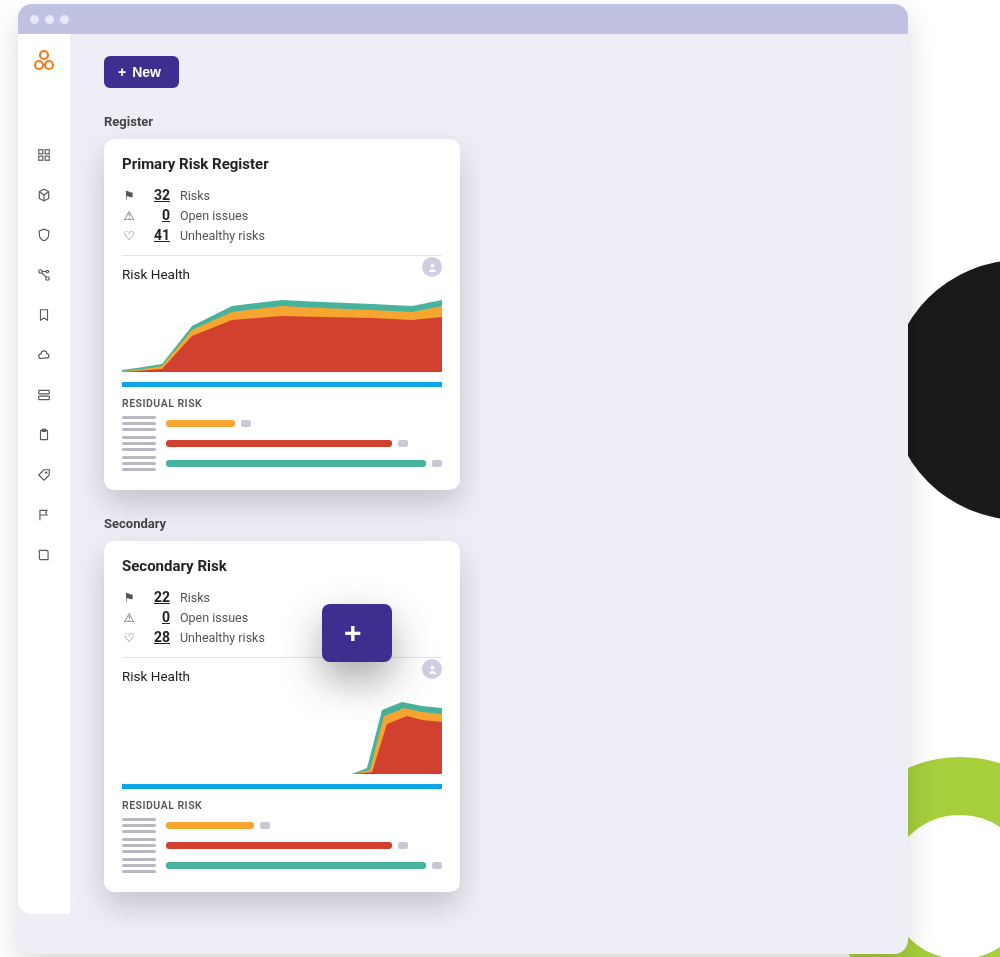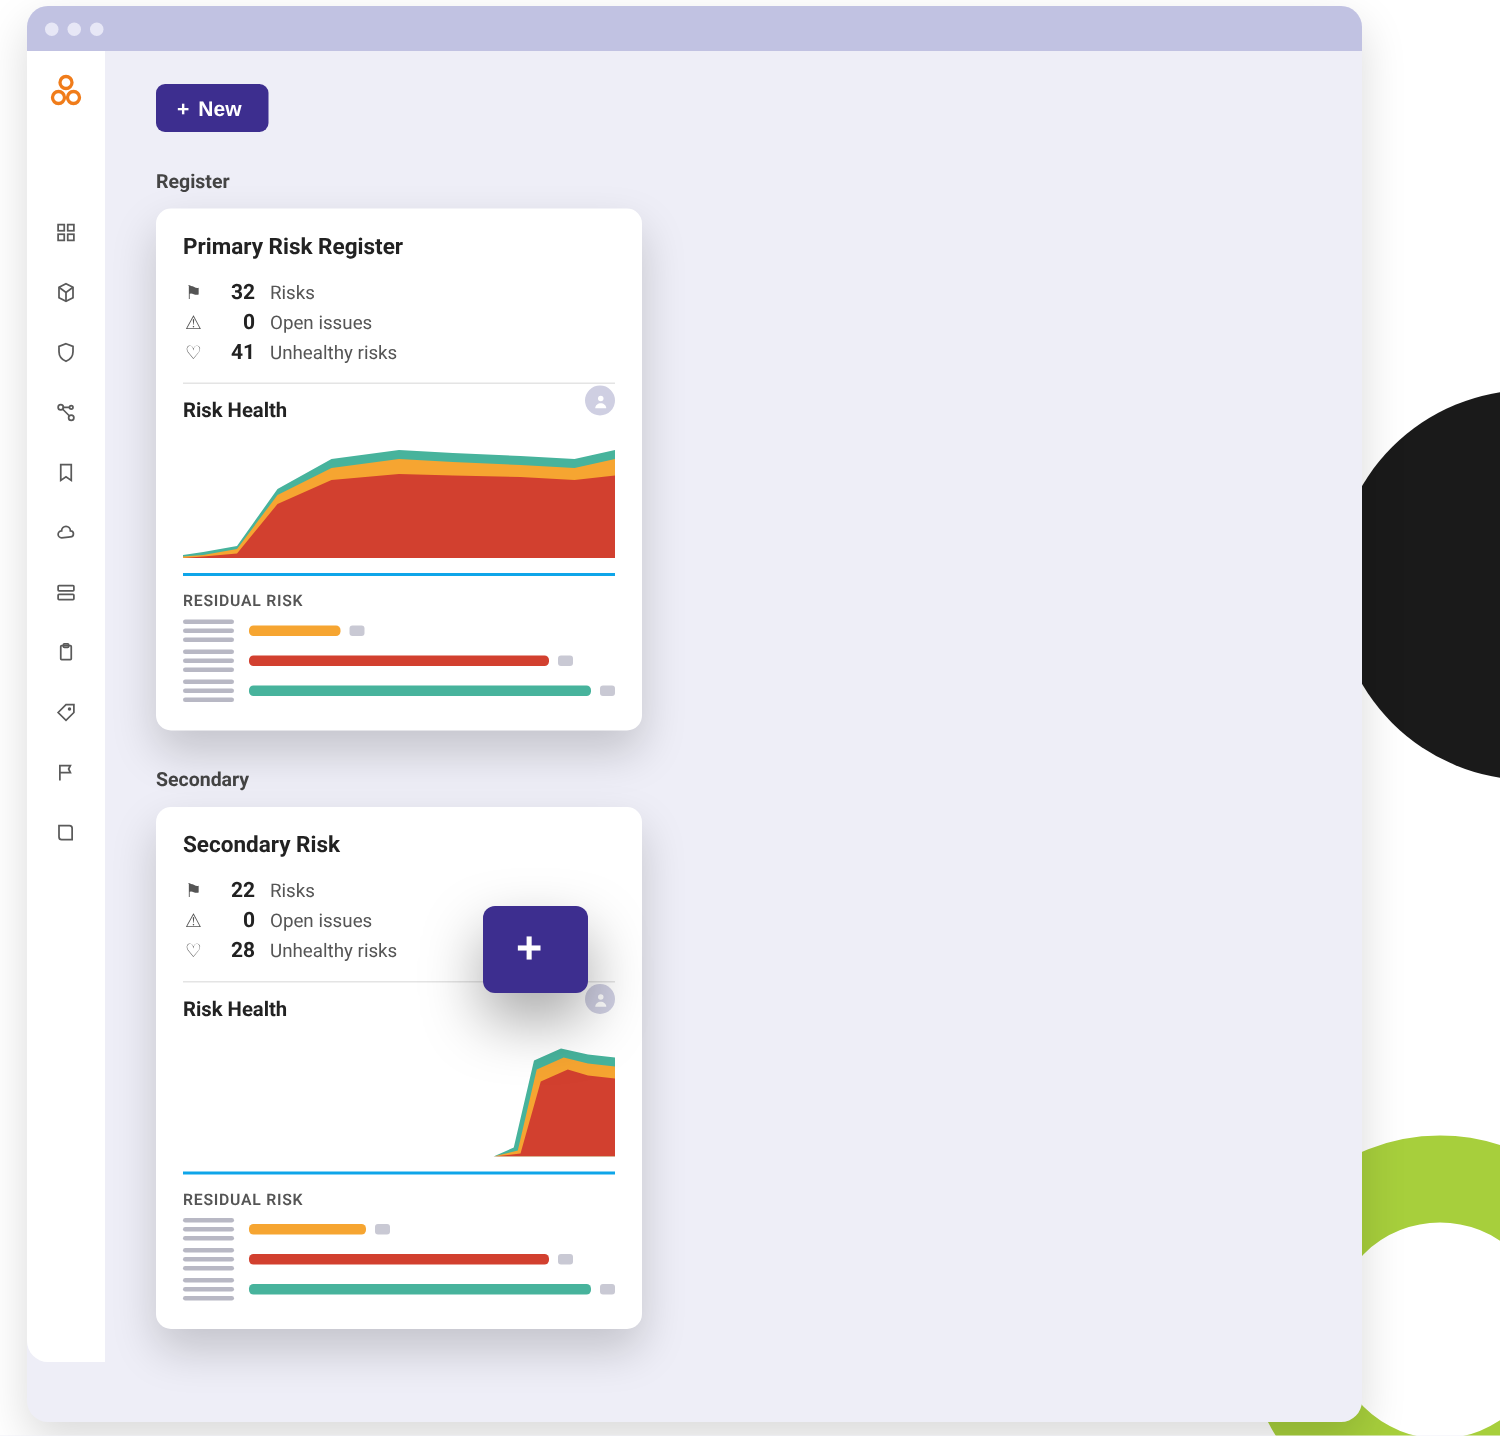--- a/index.html
+++ b/index.html
@@ -120,60 +120,60 @@
     font-size: 13px;
     font-weight: 700;
     color: #444;
     margin-top: 26px;
     margin-bottom: 10px;
   }
 
   .card {
     background: #fff;
     border-radius: 10px;
-    width: 324px;
+    width: 356px;
     padding: 16px 18px 14px;
     box-shadow: 0 14px 30px rgba(0,0,0,0.18);
     position: relative;
   }
   .card-title {
     font-size: 15px;
     font-weight: 700;
     color: #222;
     margin-bottom: 14px;
   }
   .stats { border-bottom: 1px solid #e4e4e4; padding-bottom: 8px; margin-bottom: 10px; }
   .stat-row {
     display: flex;
     align-items: center;
     gap: 10px;
     font-size: 12.5px;
     color: #555;
     margin: 4px 0;
   }
   .stat-row .sicon { width:14px; text-align:center; color:#555; }
-  .stat-row .num { font-weight:700; color:#222; min-width:24px; text-align:right; font-size:14px; }
+  .stat-row .num { font-weight:700; color:#222; min-width:24px; text-align:right; font-size:14px;text-decoration:underline; }
   .avatar-badge {
     position:absolute;
     right: 18px; top: 118px;
     width: 20px; height:20px; border-radius:50%;
     background:#cfcfe2;
     display:flex; align-items:center; justify-content:center;
     color:#fff; font-size:11px;
   }
 
-  .sub-title { font-size: 13.5px; font-weight:700; color:#222; margin-bottom:4px; }
+  .sub-title { font-size: 13.5px; font-weight:400; color:#222; margin-bottom:4px; }
 
   .area-chart { height: 86px; position:relative; margin-bottom:10px; }
   .area-chart svg { width:100%; height:100%; }
 
   .residual-label {
     font-size: 10.5px; letter-spacing: .5px;
     color:#555; font-weight:600; margin-bottom:6px;
-    border-top:2px solid #0ea5e9; padding-top:10px;
+    border-top:5px solid #0ea5e9; padding-top:10px;
   }
   .bars-row { display:flex; align-items:center; gap:10px; margin:5px 0; }
   .grey-lines { display:flex; flex-direction:column; gap:3px; }
   .grey-lines span { width:34px; height:3px; background:#b8b8c4; border-radius:2px; display:block; }
   .hbar { height:7px; border-radius:3px; }
   .bar-wrap { flex:1; display:flex; align-items:center; gap:6px; }
   .small-grey { width:10px; height:7px; background:#c9c9d4; border-radius:2px; }
 
   
   .link-btn {

